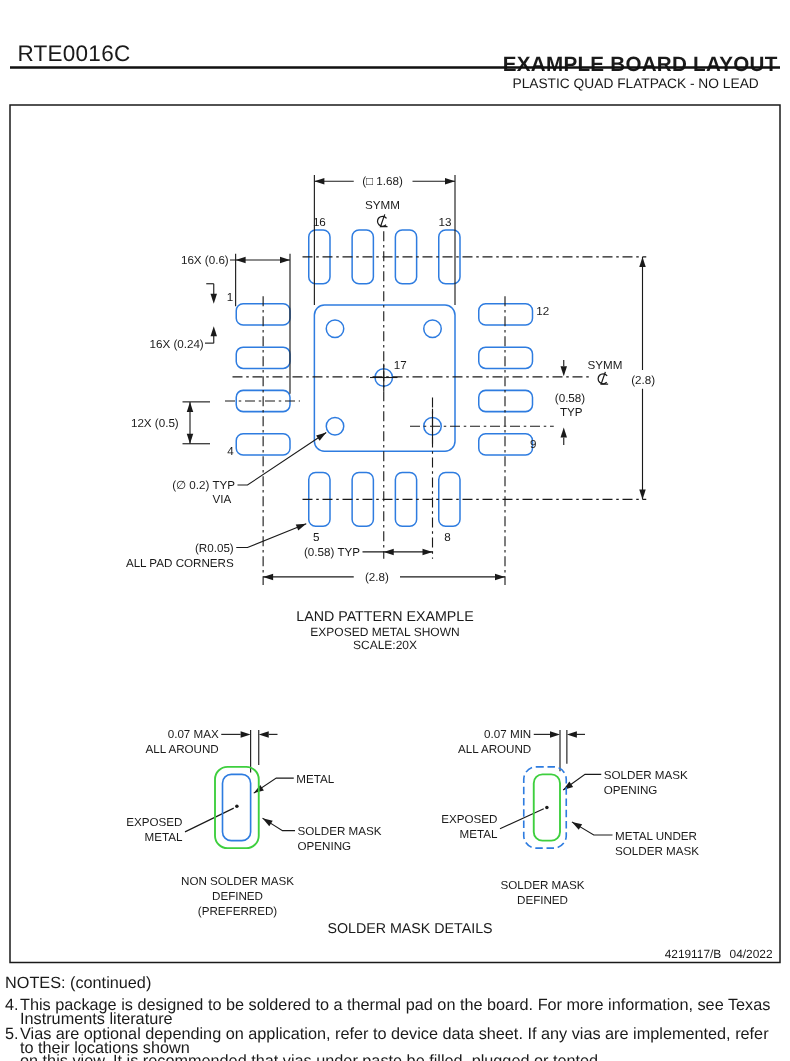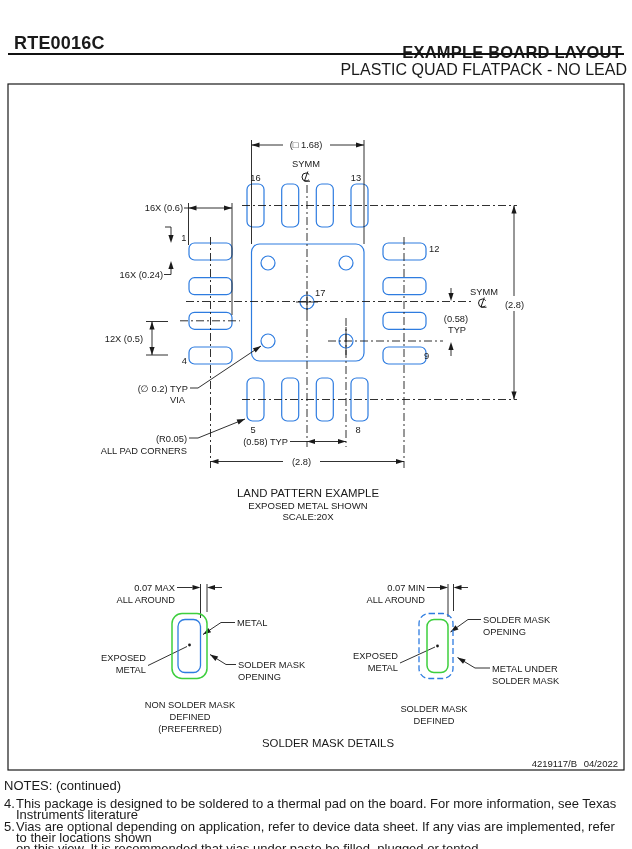--- a/index.html
+++ b/index.html
@@ -1,23 +1,23 @@
 <!DOCTYPE html>
 <html><head>
 <meta charset="utf-8">
 <style>
   html,body{margin:0;padding:0;background:#fff;}
   .page{position:relative;width:632px;height:849px;background:#ffffff;overflow:hidden;
         font-family:"Liberation Sans","DejaVu Sans",sans-serif;color:#1a1a1a;}
   .abs{position:absolute;}
-  .h-part{left:14px;top:33px;font-size:18px;font-weight:bold;letter-spacing:.2px;}
+  .h-part{left:14px;top:33px;font-size:18px;font-weight:normal;letter-spacing:.2px;}
   .h-title{right:10px;top:7px;font-size:16.5px;font-weight:bold;letter-spacing:.2px;margin-top:36px;}
   .h-sub{right:10px;top:36px;font-size:13.5px;font-weight:bold;}
   .h-rule{left:8px;right:8px;top:53px;height:0;border-top:2.5px solid #111;}
-  .h-pkg{right:5px;top:61px;font-size:16px;}
+  .h-pkg{right:25px;top:61px;font-size:11px;}
   .notes{left:4px;top:781px;width:620px;font-size:13px;line-height:10.8px;}
   .notes .heading{margin-bottom:7px;}
   .note{display:flex;margin-top:2px;}
   .note .num{width:12px;flex:0 0 12px;}
   svg text{font-family:"Liberation Sans","DejaVu Sans",sans-serif;fill:#1a1a1a;}
   .t9{font-size:9.3px;} .t10{font-size:9.6px;} .t11{font-size:11.4px;} .t95{font-size:9.5px;}
 </style>
 </head>
 <body>
 

